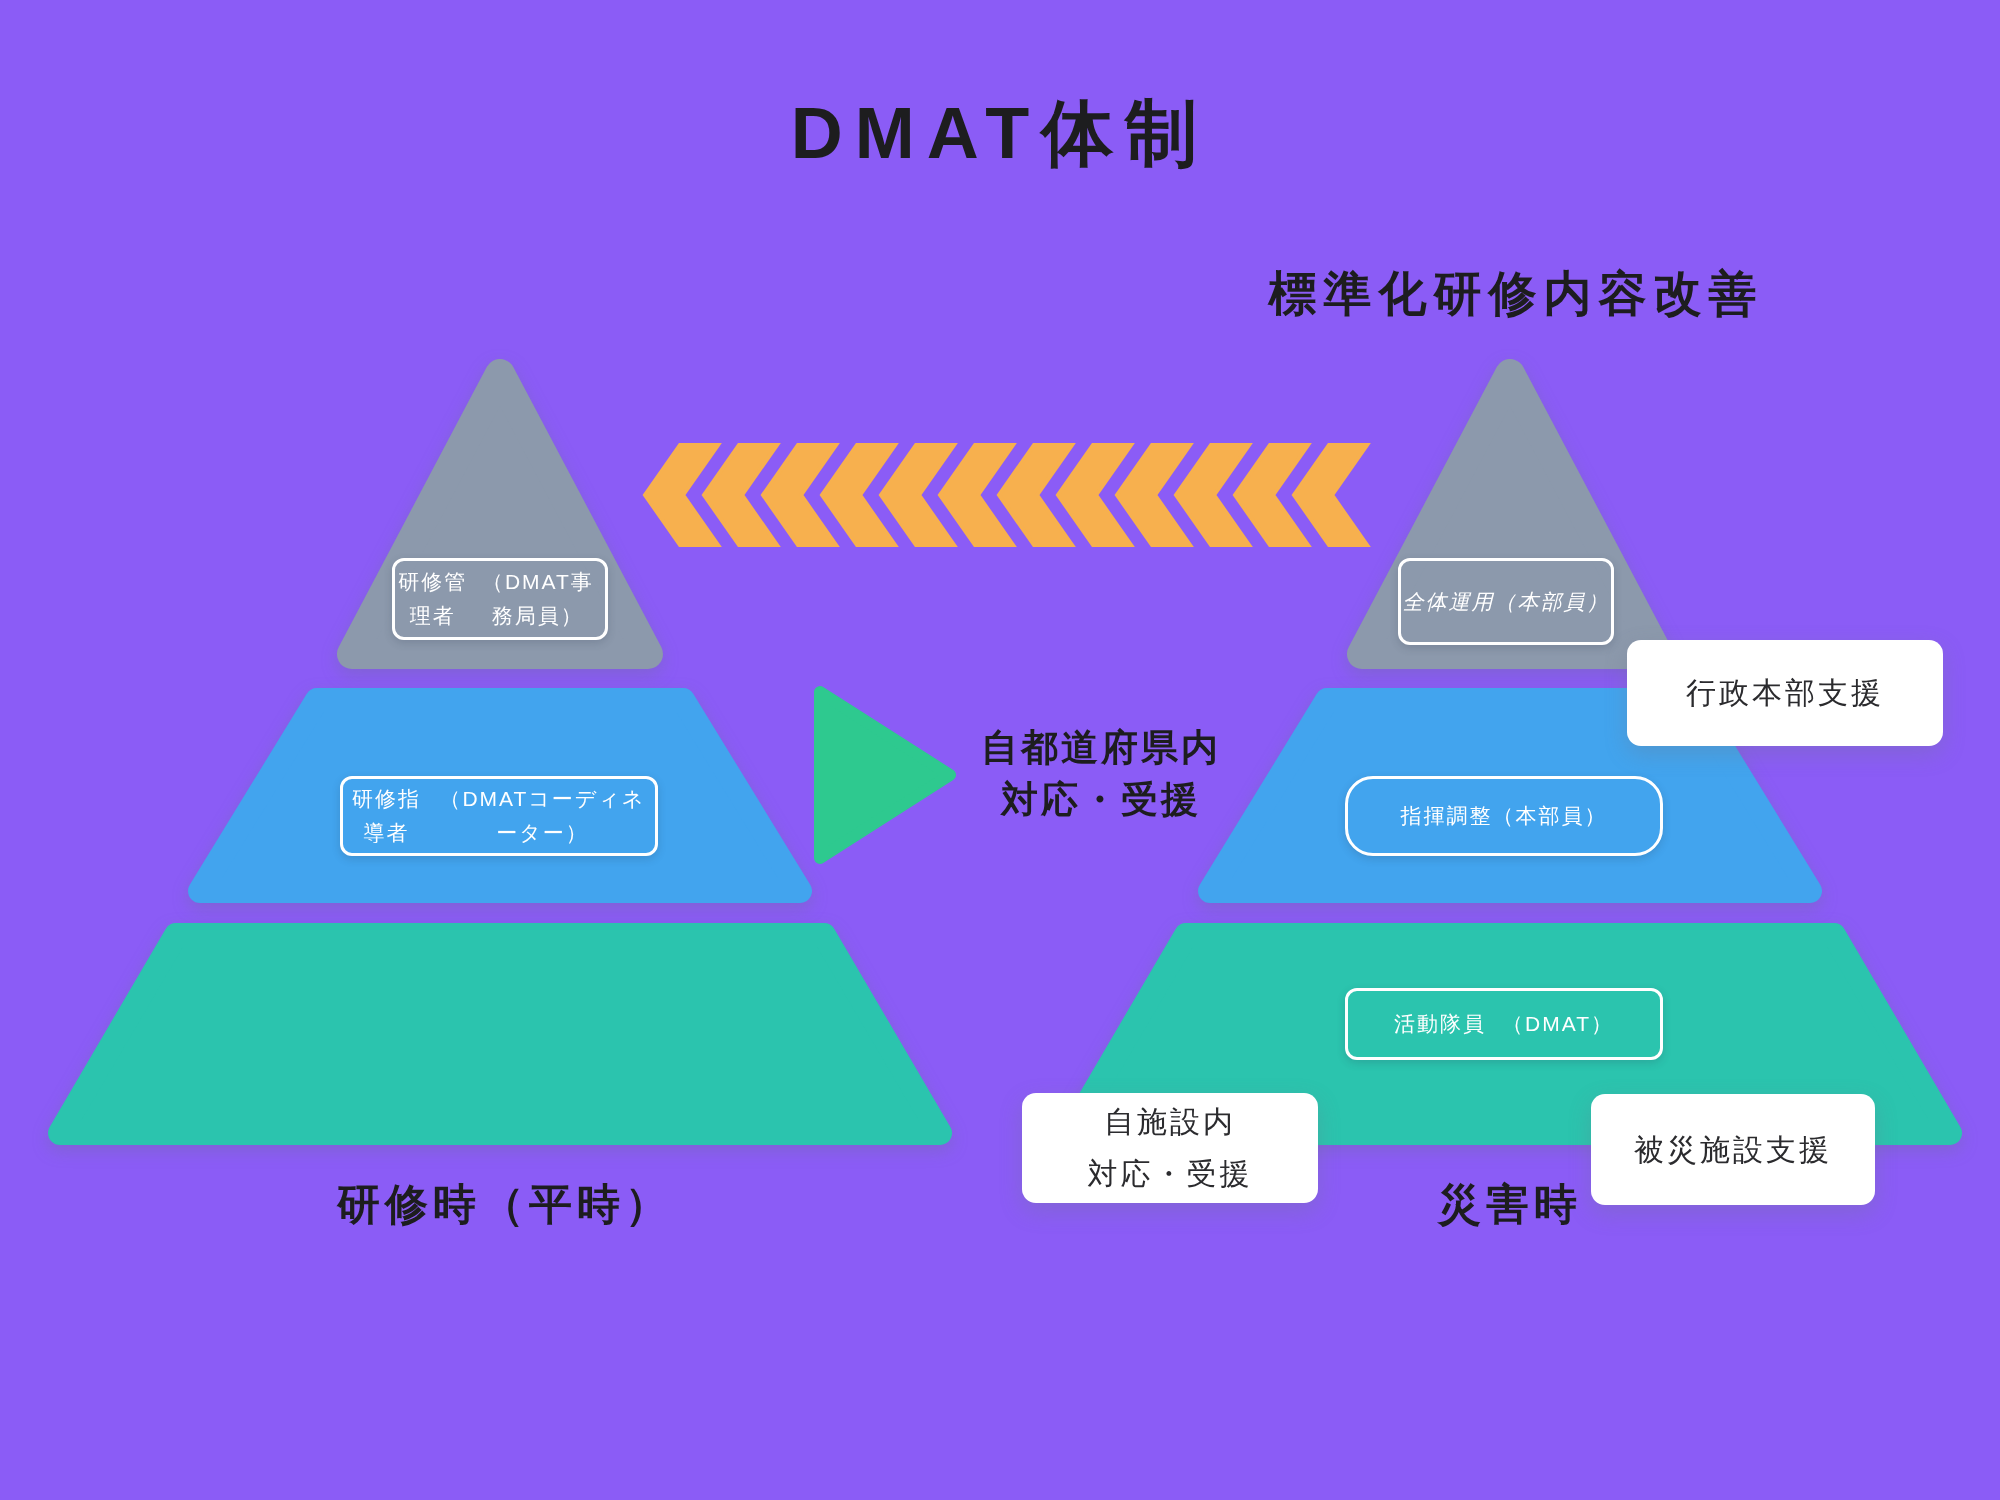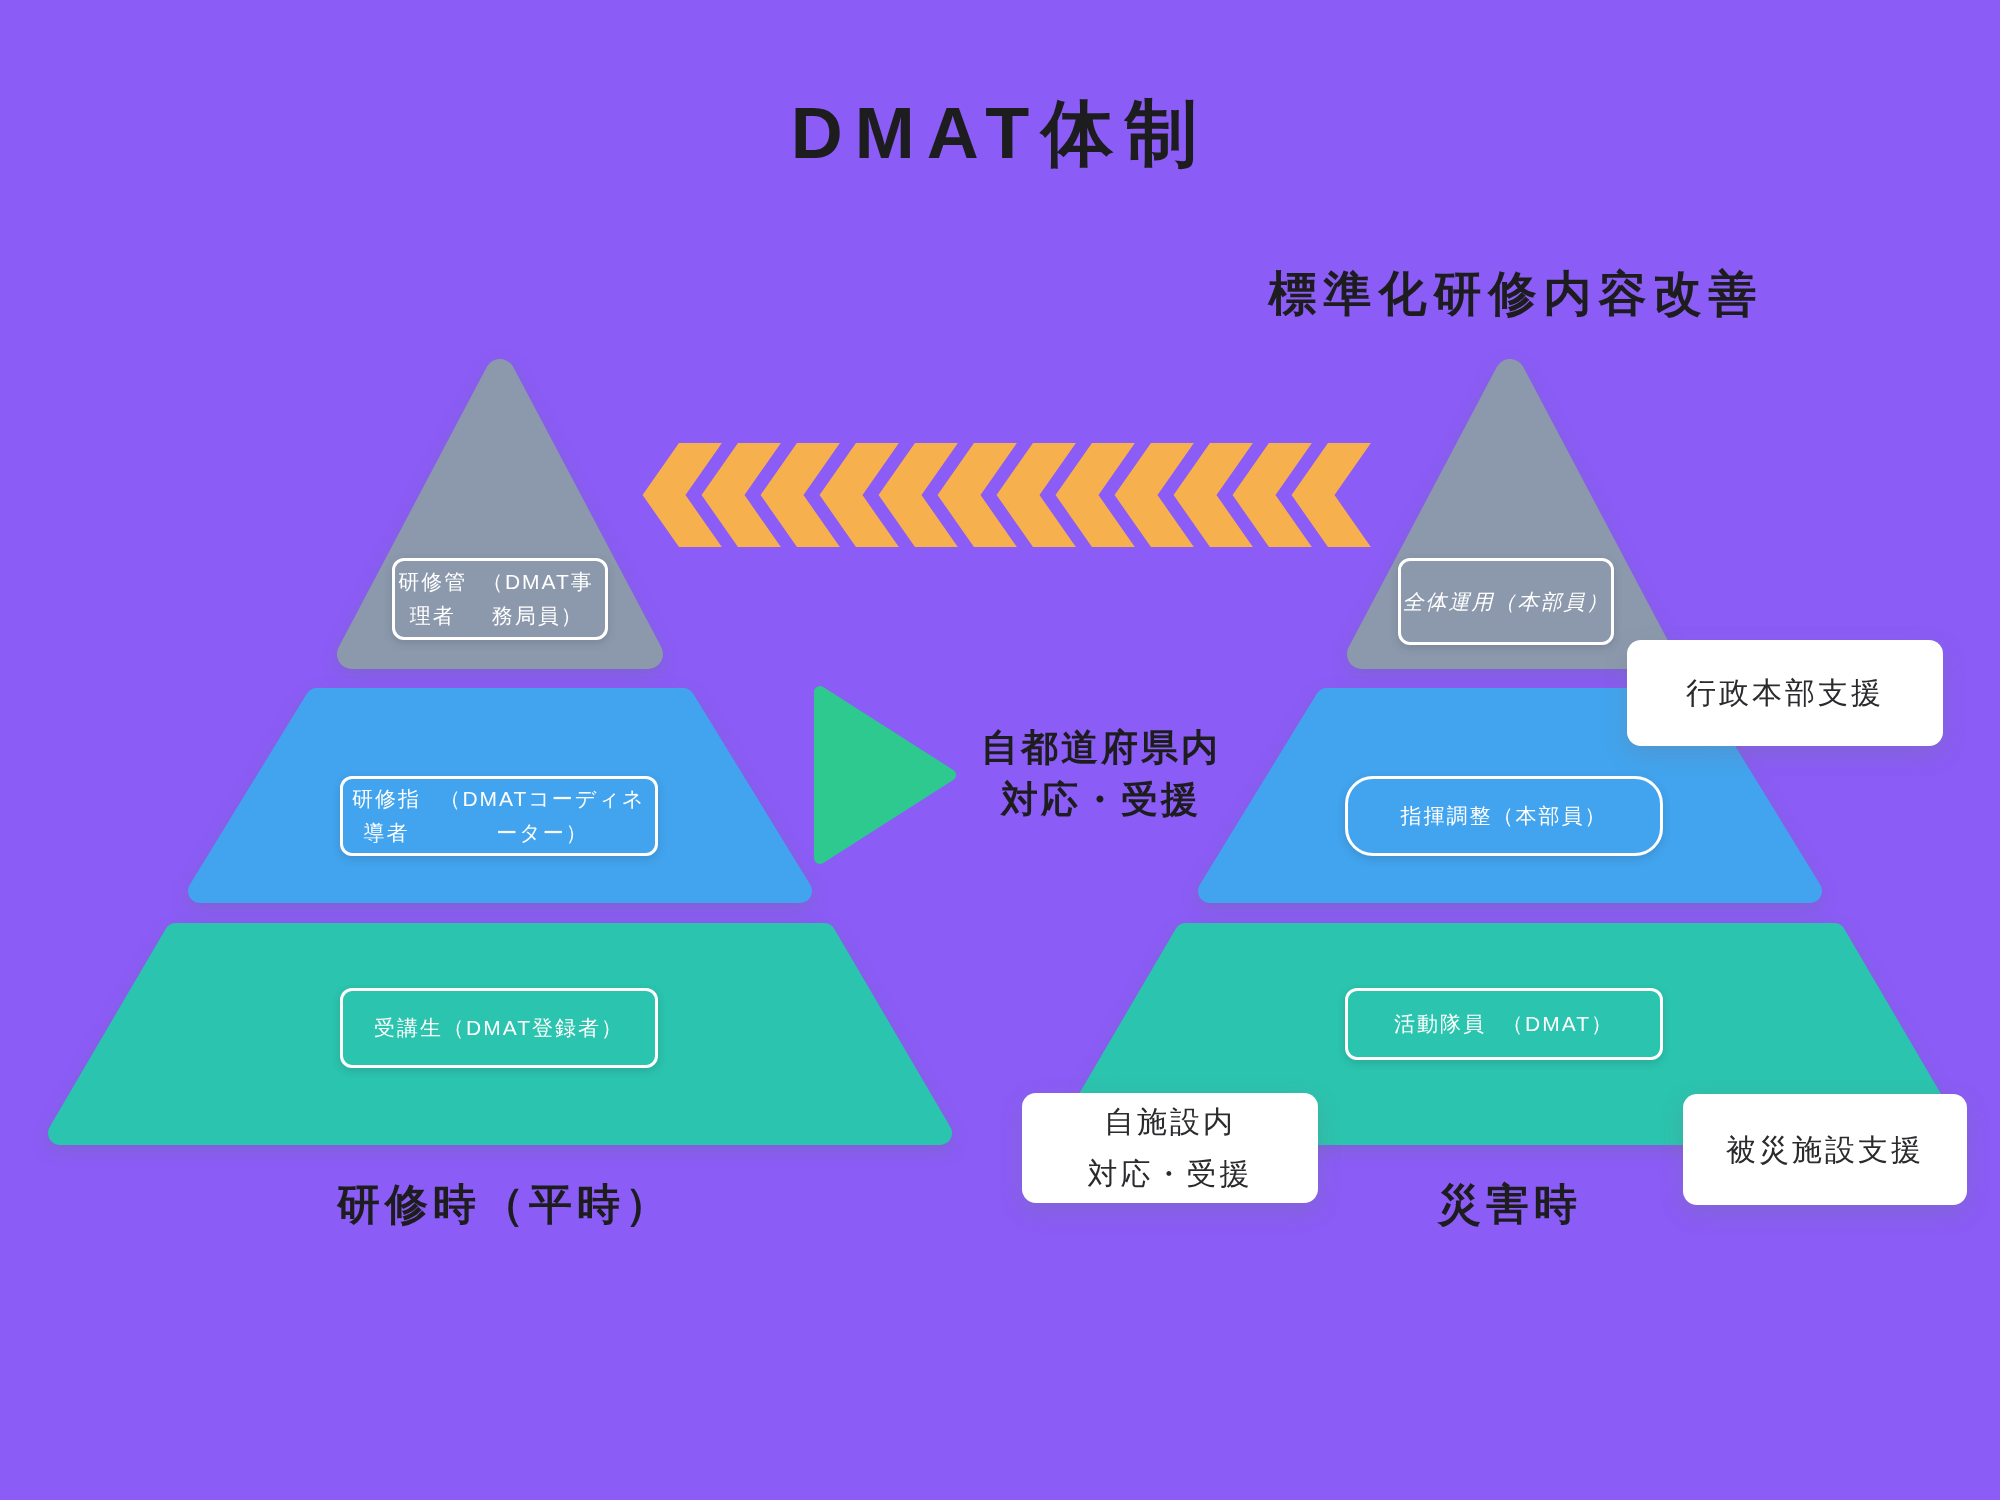--- a/index.html
+++ b/index.html
@@ -154,24 +154,20 @@
   </svg>
 
   <div class="tier-box" style="left:392px; top:558px; width:216px; height:82px;">
     <span>研修管理者</span>
     <span>（DMAT事務局員）</span>
   </div>
   <div class="tier-box" style="left:340px; top:776px; width:318px; height:80px;">
     <span>研修指導者</span>
     <span>（DMATコーディネーター）</span>
   </div>
-  <div class="tier-box" style="left:340px; top:988px; width:318px; height:80px;">
-    <span>受講生</span>
-    <span>（DMAT登録者）</span>
-  </div>
 
   <div class="tier-box" style="left:1398px; top:558px; width:216px; height:87px;font-style:italic;">
     <span>全体運用</span>
     <span>（本部員）</span>
   </div>
   <div class="tier-box" style="left:1345px; top:776px; width:318px; height:80px;border-radius:28px;">
     <span>指揮調整</span>
     <span>（本部員）</span>
   </div>
   <div class="tier-box" style="left:1345px; top:988px; width:318px; height:72px;gap:16px;">
@@ -184,20 +180,20 @@
     <div>対応・受援</div>
   </div>
 
   <div class="callout" style="left:1627px; top:640px; width:316px; height:106px;">
     <span>行政本部支援</span>
   </div>
   <div class="callout" style="left:1022px; top:1093px; width:296px; height:110px;">
     <span>自施設内</span>
     <span>対応・受援</span>
   </div>
-  <div class="callout" style="left:1683px; top:1094px; width:284px; height:111px;">
+  <div class="callout" style="left:1591px; top:1094px; width:284px; height:111px;">
     <span>被災施設支援</span>
   </div>
 
   <div class="caption caption-left">研修時（平時）</div>
   <div class="caption caption-right">災害時</div>
 
 </div>
 
 </body></html>

